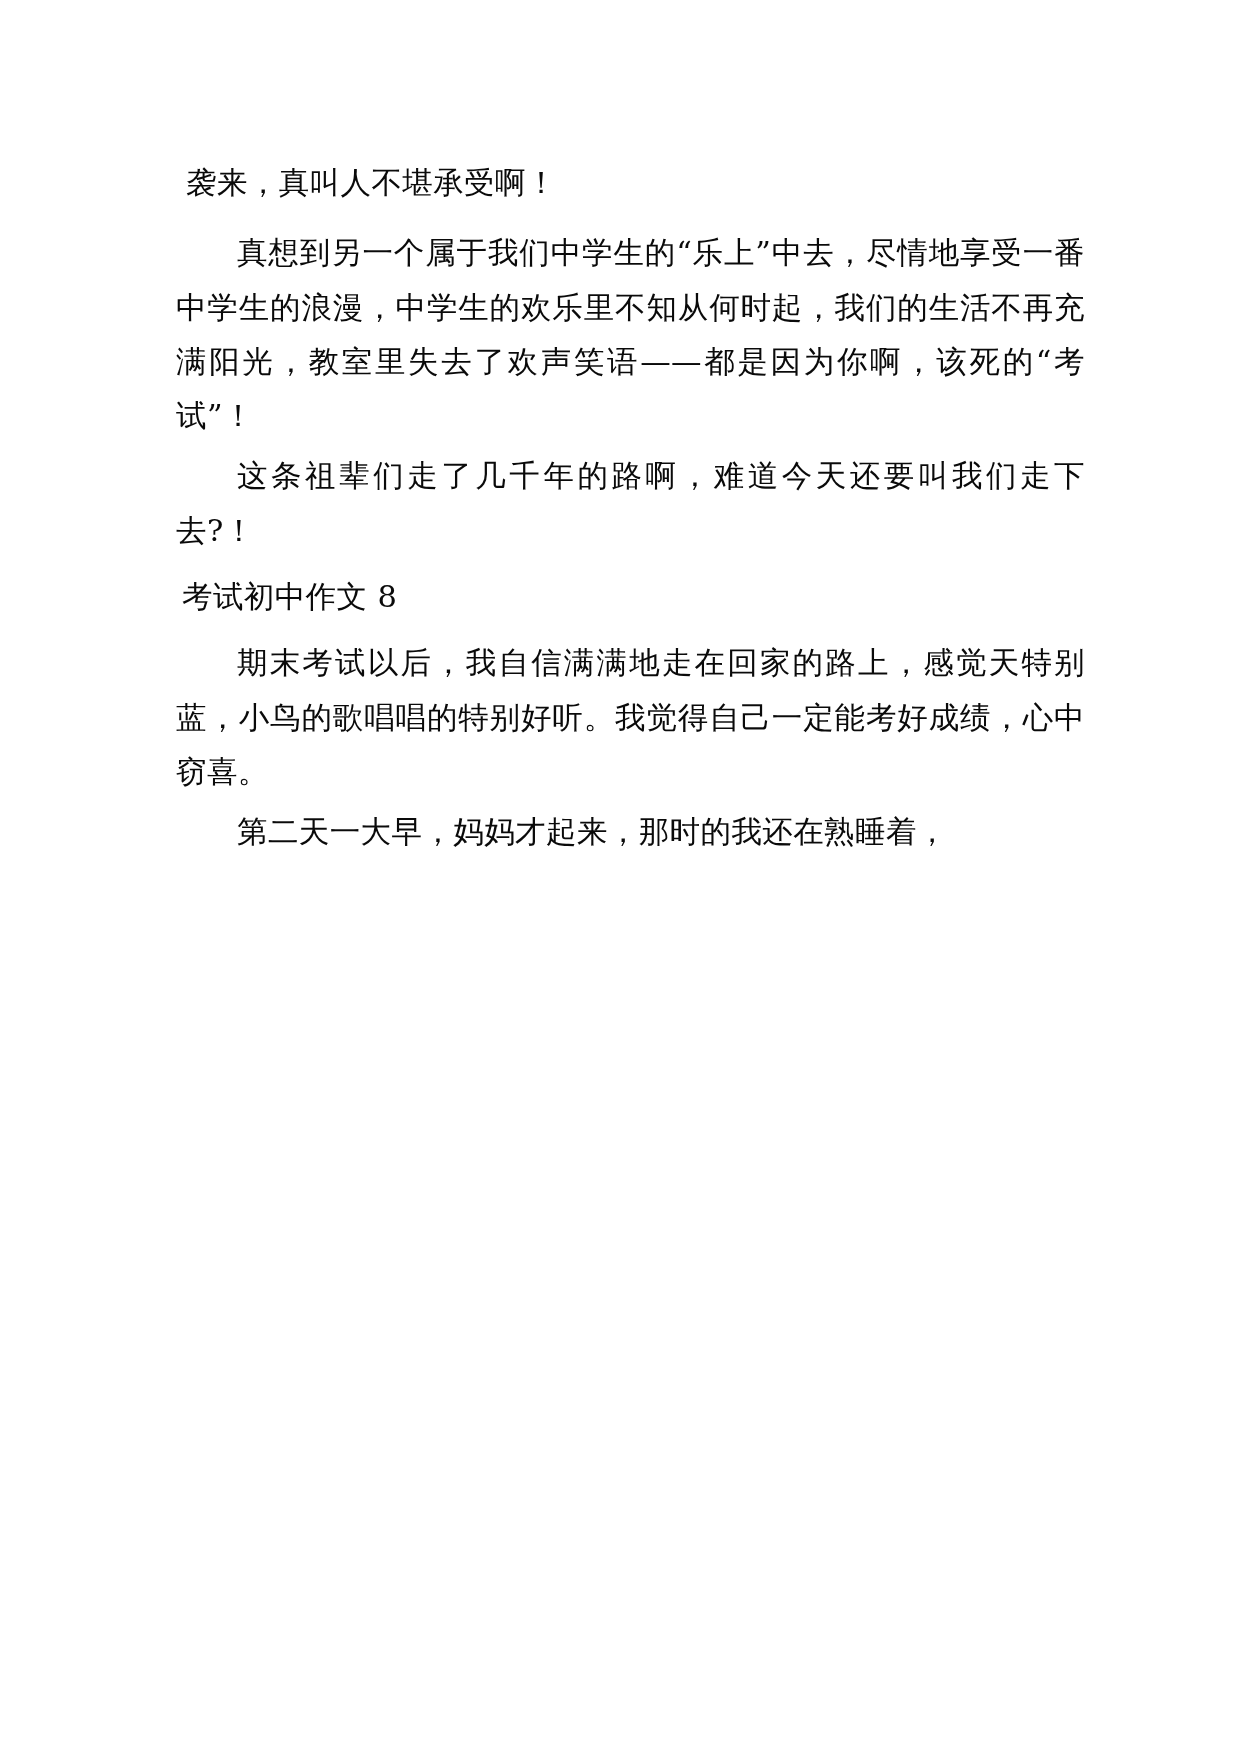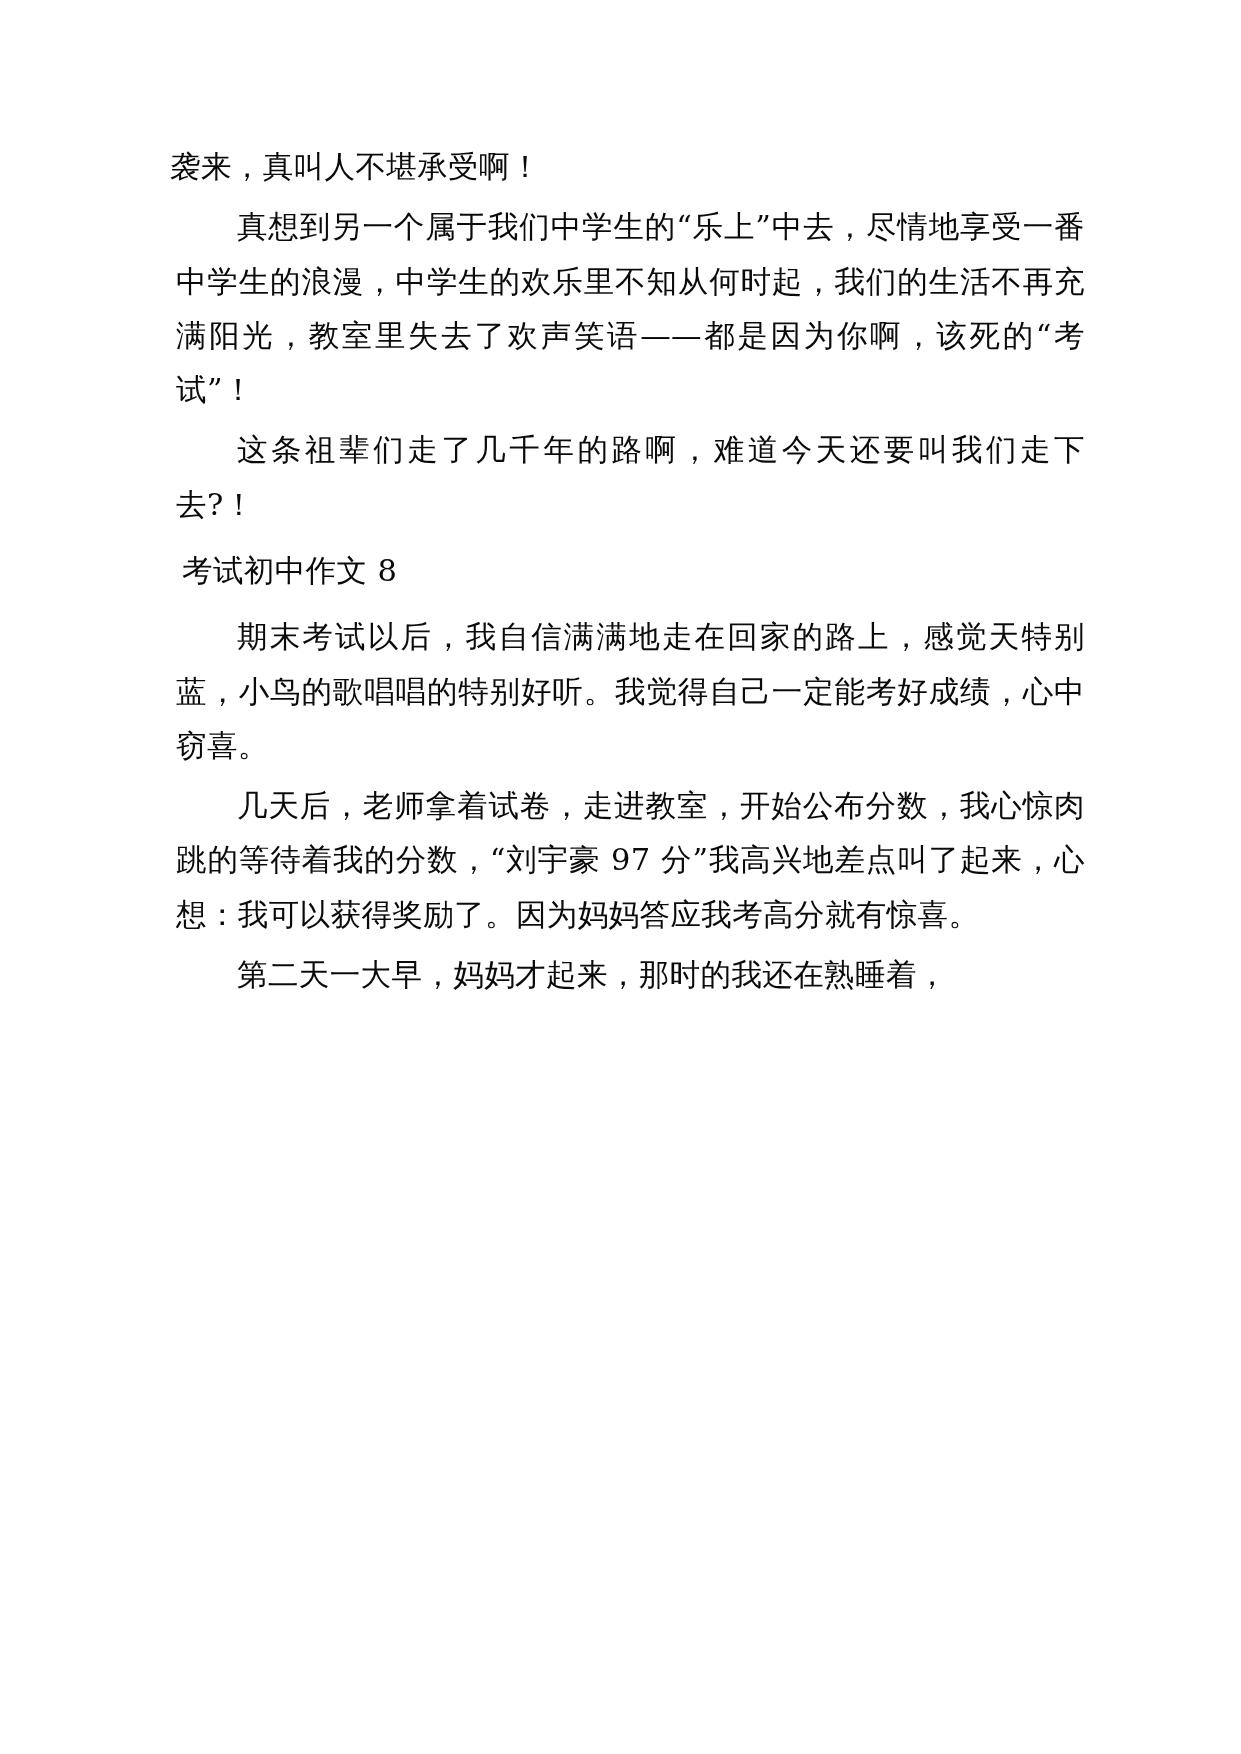--- a/index.html
+++ b/index.html
@@ -27,34 +27,33 @@
     letter-spacing: 0.4px;
     text-align: justify;
     text-justify: inter-character;
     color: #0a0a0a;
   }
   p.para {
     margin: 6px;
     text-indent: 2em;
   }
   p.noindent {
-    margin: 0;
+    margin: 16px;
     text-indent: 0;
   }
   p.heading {
     margin: 12px;
     text-indent: 0;
   }
 </style>
 </head>
 <body>
 
 <div class="page">
   <div class="doc-body">
     <p class="noindent">袭来，真叫人不堪承受啊！</p>
     <p class="para">真想到另一个属于我们中学生的“乐上”中去，尽情地享受一番中学生的浪漫，中学生的欢乐里不知从何时起，我们的生活不再充满阳光，教室里失去了欢声笑语——都是因为你啊，该死的“考试”！</p>
     <p class="para">这条祖辈们走了几千年的路啊，难道今天还要叫我们走下去?！</p>
     <p class="heading">考试初中作文 8</p>
     <p class="para">期末考试以后，我自信满满地走在回家的路上，感觉天特别蓝，小鸟的歌唱唱的特别好听。我觉得自己一定能考好成绩，心中窃喜。</p>
-    <p class="para">几天后，老师拿着试卷，走进教室，开始公布分数，我心惊肉跳的等待着我的分数，“刘宇豪 97 分”我高兴地差点叫了起来，心想：我可以获得奖励了。因为妈妈答应我考高分就有惊喜。</p>
     <p class="para">第二天一大早，妈妈才起来，那时的我还在熟睡着，</p>
   </div>
 </div>
 
 </body></html>

